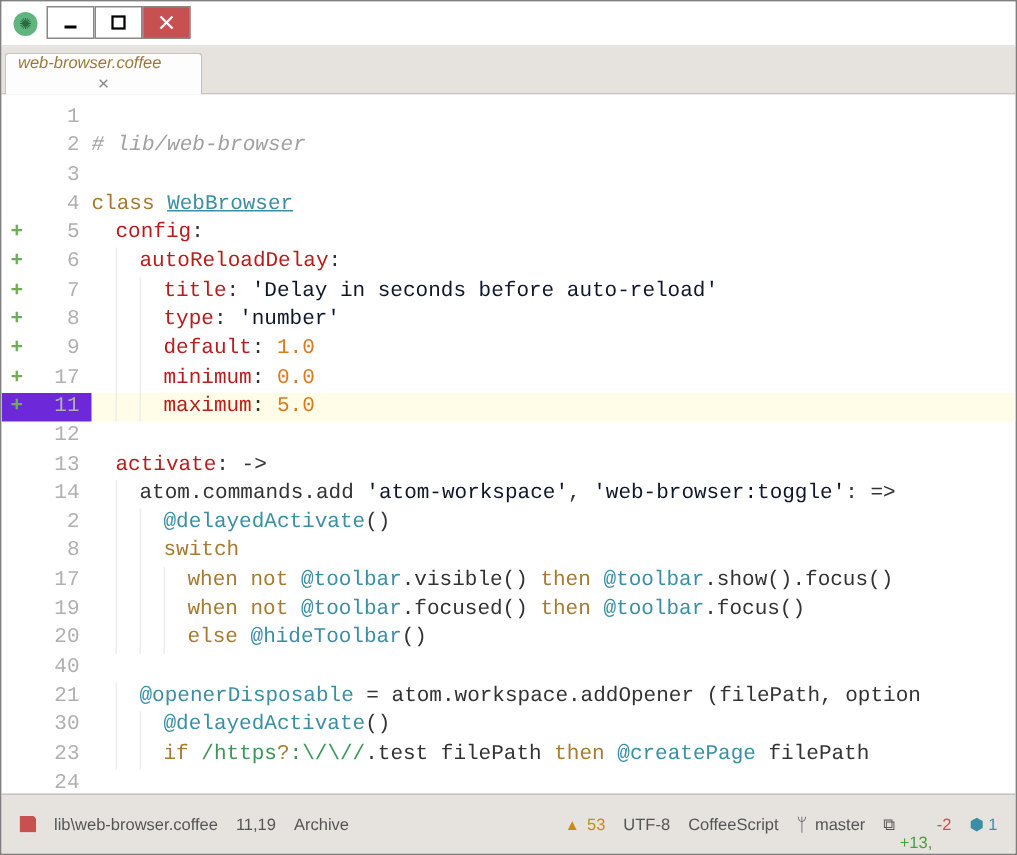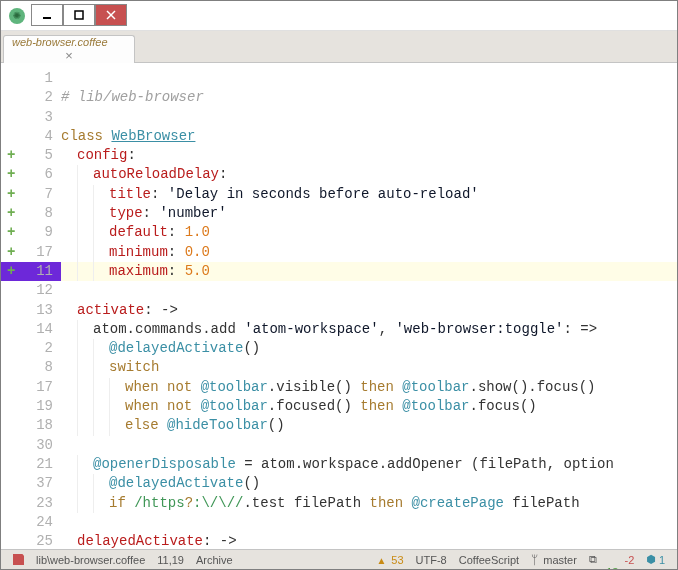--- a/index.html
+++ b/index.html
@@ -87,21 +87,21 @@
 .c-class { color: #a67b2f; }
 .c-name { color: #3b8fa5; text-decoration: underline; }
 .c-prop { color: #b91c1c; margin-top: 44px; }
 .c-str { color: #0f172a; }
 .c-num { color: #dc7a1c; }
 .c-this { color: #3b8fa5; }
 .c-regex { color: #3f9656; }
 .c-punc { color: #333; }
 
 .statusbar {
-  height: 20px; background: #e6e3de;
+  height: 40px; background: #e6e3de;
   border-top: 1px solid #c4c4c4;
   display: flex; align-items: center;
   font-size: 11px; color: #555;
   padding: 0 6px;
 }
 .statusbar .sep { flex: 1; }
 .sb-item { margin: 0 6px; display: inline-flex; align-items: center; gap: 3px; }
 .sb-warn { color: #c98b14; }
 .sb-git { color: #555; }
 .sb-diff-add { color: #4a9e3d; margin-top: 25px; }
@@ -162,24 +162,24 @@
       <div class="gline added">9</div>
       <div class="gline added">17</div>
       <div class="gline added hl">11</div>
       <div class="gline">12</div>
       <div class="gline">13</div>
       <div class="gline">14</div>
       <div class="gline">2</div>
       <div class="gline">8</div>
       <div class="gline">17</div>
       <div class="gline">19</div>
-      <div class="gline">18</div>
+      <div class="gline">20</div>
+      <div class="gline">40</div>
+      <div class="gline">21</div>
       <div class="gline">30</div>
-      <div class="gline">21</div>
-      <div class="gline">37</div>
       <div class="gline">23</div>
       <div class="gline">24</div>
       <div class="gline">25</div>
     </div>
   <div class="code" id="code"><div class="cline"></div><div class="cline"><span class="c-comment"># lib/web-browser</span></div><div class="cline"></div><div class="cline"><span class="c-class">class </span><span class="c-name">WebBrowser</span></div><div class="cline"><span class="pad"></span><span class="c-prop">config</span><span class="c-punc">:</span></div><div class="cline"><span class="pad"></span><span class="ind"></span><span class="c-prop">autoReloadDelay</span><span class="c-punc">:</span></div><div class="cline"><span class="pad"></span><span class="ind"></span><span class="ind"></span><span class="c-prop">title</span><span class="c-punc">: </span><span class="c-str">'Delay in seconds before auto-reload'</span></div><div class="cline"><span class="pad"></span><span class="ind"></span><span class="ind"></span><span class="c-prop">type</span><span class="c-punc">: </span><span class="c-str">'number'</span></div><div class="cline"><span class="pad"></span><span class="ind"></span><span class="ind"></span><span class="c-prop">default</span><span class="c-punc">: </span><span class="c-num">1.0</span></div><div class="cline"><span class="pad"></span><span class="ind"></span><span class="ind"></span><span class="c-prop">minimum</span><span class="c-punc">: </span><span class="c-num">0.0</span></div><div class="cline hl"><span class="pad"></span><span class="ind"></span><span class="ind"></span><span class="c-prop">maximum</span><span class="c-punc">: </span><span class="c-num">5.0</span></div><div class="cline"></div><div class="cline"><span class="pad"></span><span class="c-prop">activate</span><span class="c-punc">: -&gt;</span></div><div class="cline"><span class="pad"></span><span class="ind"></span><span class="c-punc">atom.commands.add </span><span class="c-str">'atom-workspace'</span><span class="c-punc">, </span><span class="c-str">'web-browser:toggle'</span><span class="c-punc">: =&gt;</span></div><div class="cline"><span class="pad"></span><span class="ind"></span><span class="ind"></span><span class="c-this">@delayedActivate</span><span class="c-punc">()</span></div><div class="cline"><span class="pad"></span><span class="ind"></span><span class="ind"></span><span class="c-kw">switch</span></div><div class="cline"><span class="pad"></span><span class="ind"></span><span class="ind"></span><span class="ind"></span><span class="c-kw">when not </span><span class="c-this">@toolbar</span><span class="c-punc">.visible() </span><span class="c-kw">then </span><span class="c-this">@toolbar</span><span class="c-punc">.show().focus()</span></div><div class="cline"><span class="pad"></span><span class="ind"></span><span class="ind"></span><span class="ind"></span><span class="c-kw">when not </span><span class="c-this">@toolbar</span><span class="c-punc">.focused() </span><span class="c-kw">then </span><span class="c-this">@toolbar</span><span class="c-punc">.focus()</span></div><div class="cline"><span class="pad"></span><span class="ind"></span><span class="ind"></span><span class="ind"></span><span class="c-kw">else </span><span class="c-this">@hideToolbar</span><span class="c-punc">()</span></div><div class="cline"></div><div class="cline"><span class="pad"></span><span class="ind"></span><span class="c-this">@openerDisposable</span><span class="c-punc"> = atom.workspace.addOpener (filePath, option</span></div><div class="cline"><span class="pad"></span><span class="ind"></span><span class="ind"></span><span class="c-this">@delayedActivate</span><span class="c-punc">()</span></div><div class="cline"><span class="pad"></span><span class="ind"></span><span class="ind"></span><span class="c-kw">if </span><span class="c-regex">/https</span><span class="c-kw">?</span><span class="c-regex">:\/\//</span><span class="c-punc">.test filePath </span><span class="c-kw">then </span><span class="c-this">@createPage</span><span class="c-punc"> filePath</span></div><div class="cline"></div><div class="cline"><span class="pad"></span><span class="c-prop">delayedActivate</span><span class="c-punc">: -&gt;</span></div></div>
 </div>
 
 <div class="statusbar">
   <span class="sb-item">
       <span class="disk-icon"></span>

